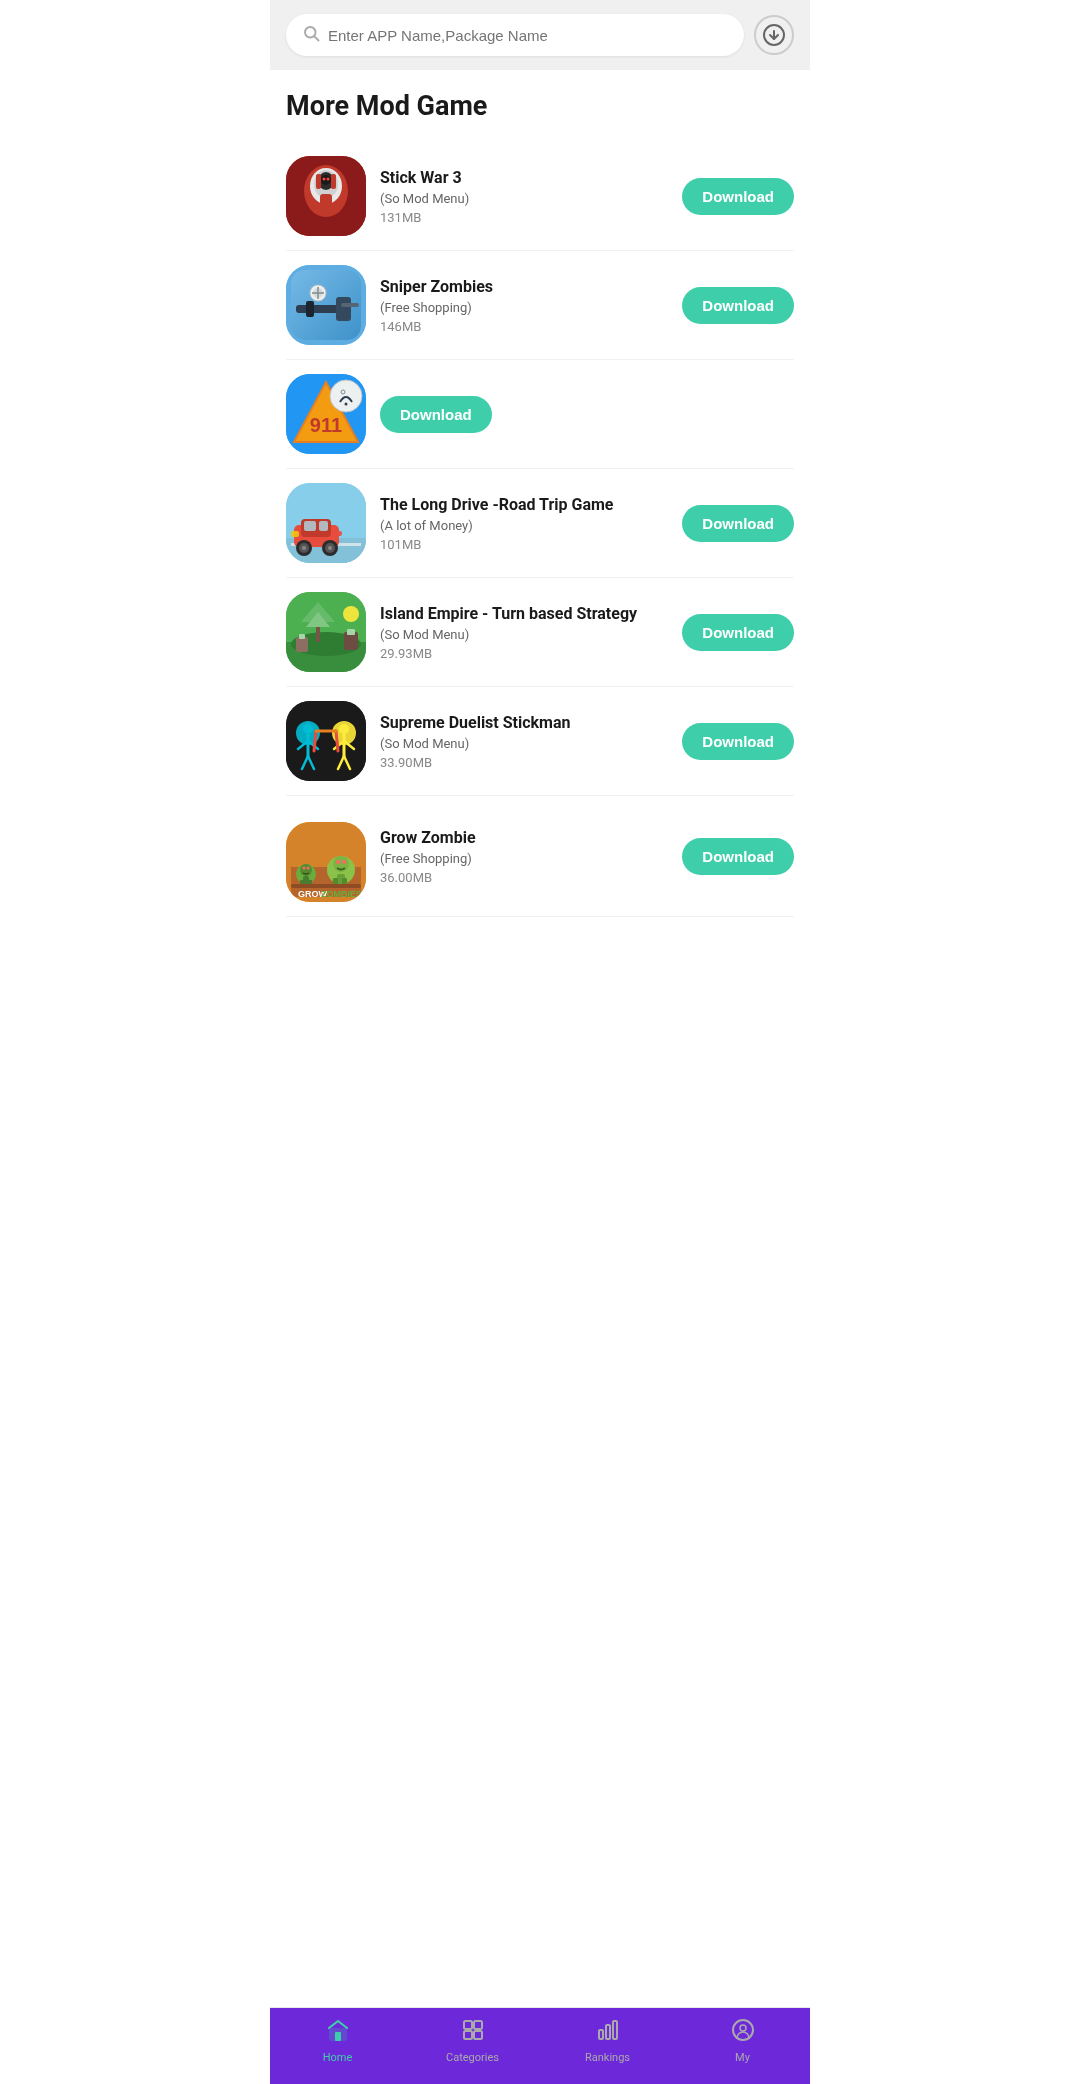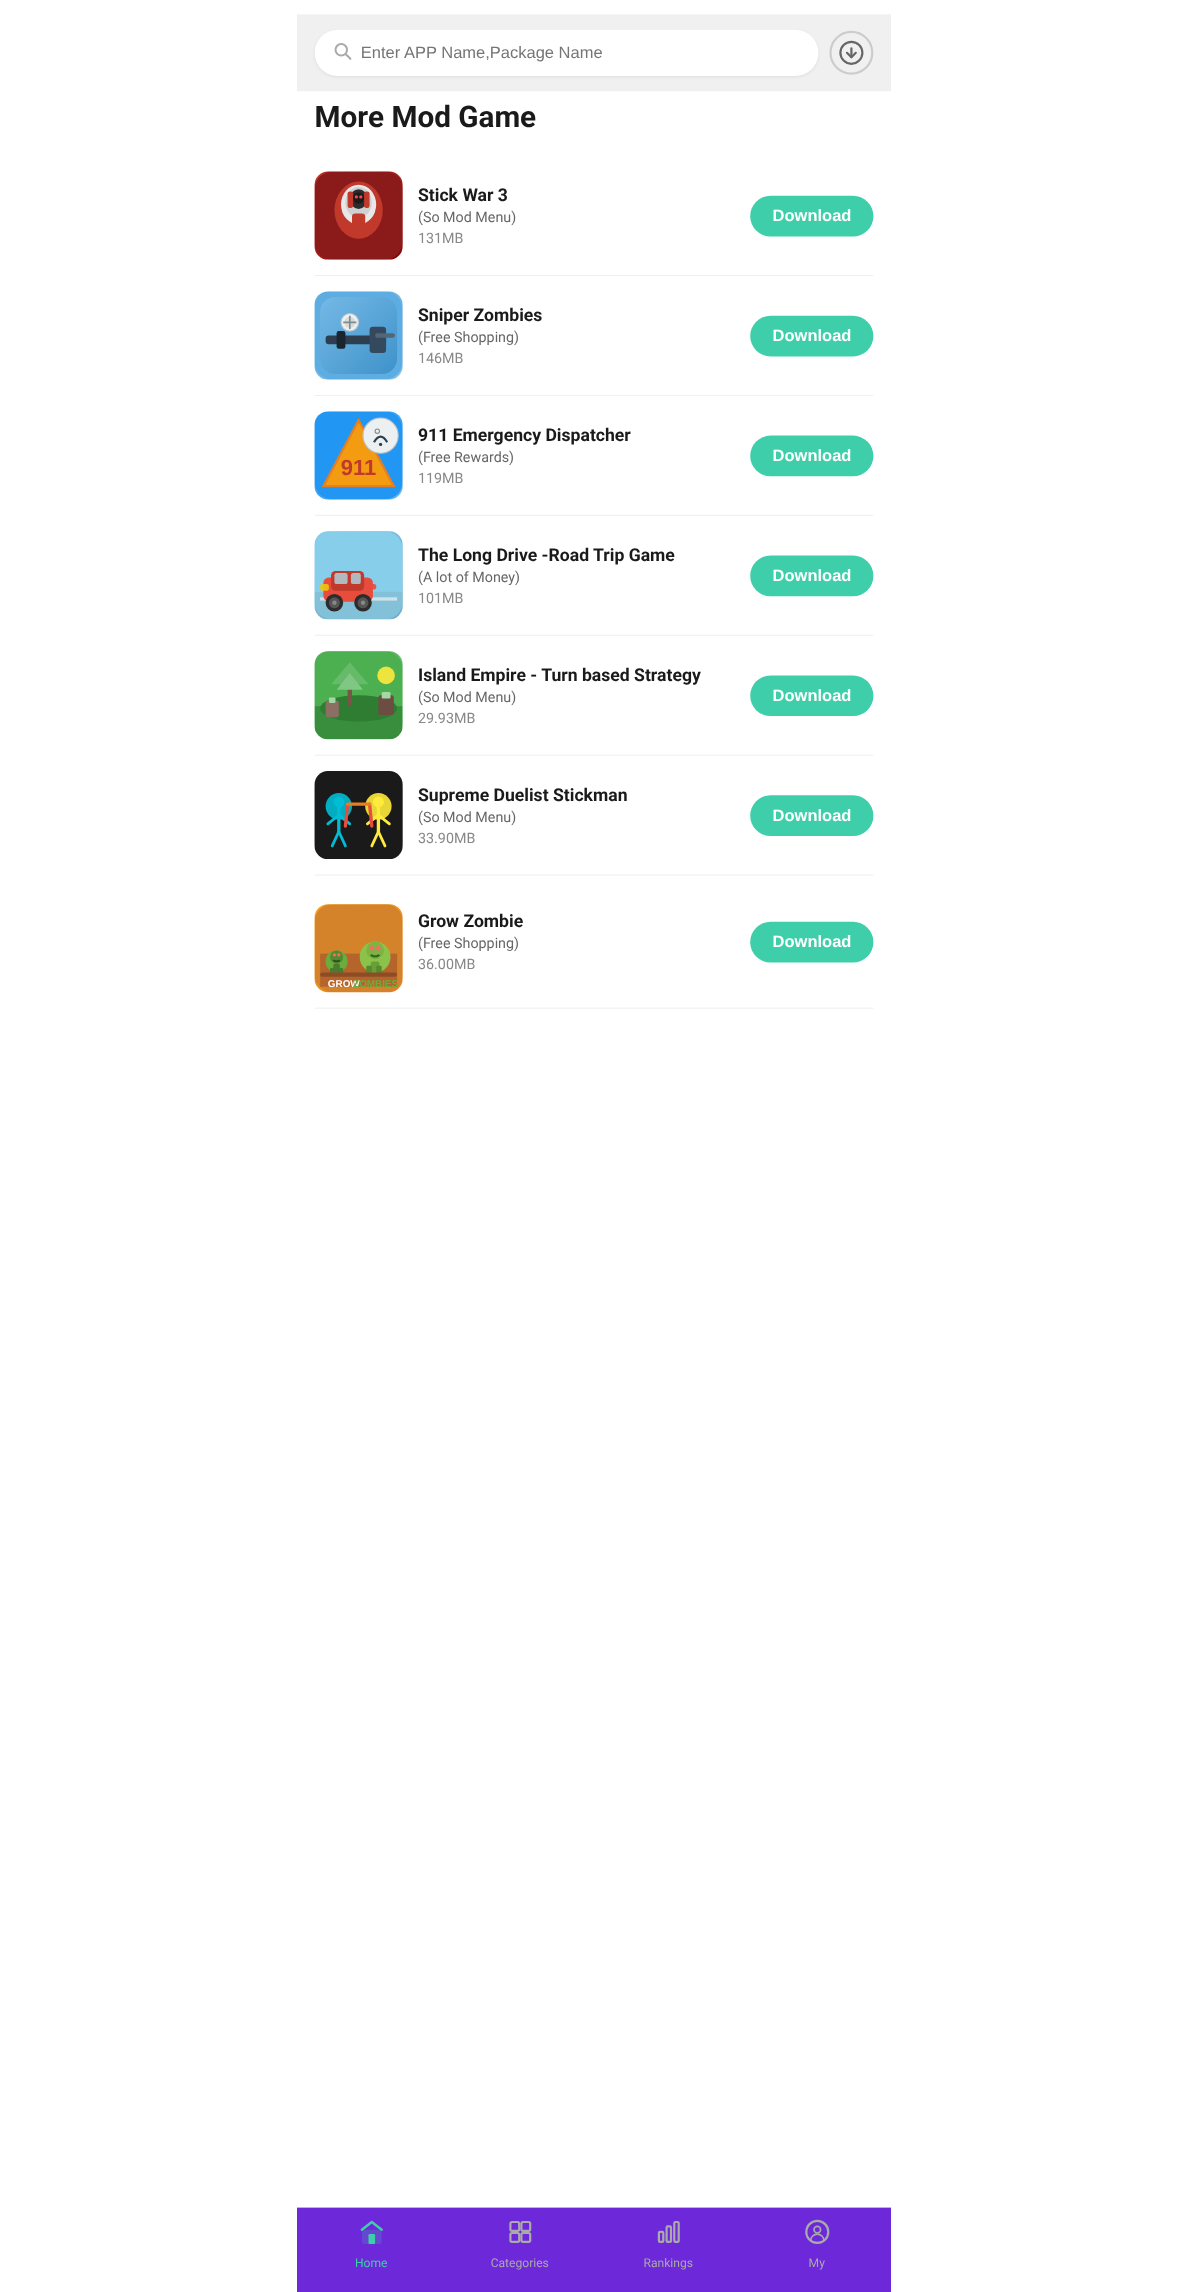--- a/index.html
+++ b/index.html
@@ -15,21 +15,21 @@
     }
 
     
     .header {
       background: #f0f0f0;
       padding: 14px 16px;
       display: flex;
       align-items: center;
       gap: 10px;
       position: sticky;
-      top: 13px;
+      top: 0;
       z-index: 10;
     }
     .search-bar {
       flex: 1;
       display: flex;
       align-items: center;
       background: #fff;
       border-radius: 30px;
       padding: 10px 16px;
       gap: 8px;
@@ -82,21 +82,21 @@
     .game-item {
       display: flex;
       align-items: center;
       padding: 14px 0;
       border-bottom: 1px solid #f0f0f0;
       gap: 14px;
     }
     .game-icon {
       width: 80px;
       height: 80px;
-      border-radius: 12px;
+      border-radius: 24px;
       flex-shrink: 0;
       overflow: hidden;
       display: flex;
       align-items: center;
       justify-content: center;
       font-size: 28px;
     }
     .game-info {
       flex: 1;
       min-width: 0;
@@ -288,25 +288,20 @@
       <svg viewBox="0 0 80 80" xmlns="http://www.w3.org/2000/svg" width="80" height="80">
     <rect width="80" height="80" rx="16" fill="#2196f3"></rect>
     <polygon points="40,8 72,68 8,68" fill="#f39c12" stroke="#e67e22" stroke-width="2"></polygon>
     <text x="40" y="58" text-anchor="middle" font-size="20" font-weight="bold" fill="#c0392b" font-family="Arial">911</text>
     <circle cx="60" cy="22" r="16" fill="#ecf0f1" stroke="#bdc3c7" stroke-width="1"></circle>
     <circle cx="60" cy="22" r="12" fill="#ecf0f1"></circle>
     <path d="M54 28 Q60 18 66 28" stroke="#2c3e50" stroke-width="2" fill="none"></path>
     <circle cx="60" cy="30" r="1.5" fill="#2c3e50"></circle>
     <circle cx="57" cy="18" r="2" fill="#ecf0f1" stroke="#7f8c8d" stroke-width="1"></circle>
   </svg>
-    </div>
-    <div class="game-info">
-      <div class="game-name">911 Emergency Dispatcher</div>
-      <div class="game-mod"> (Free Rewards)</div>
-      <div class="game-size">119MB</div>
     </div>
     <button class="download-btn">Download</button>
   </div>
       <div class="game-item">
     <div class="game-icon icon-long-drive">
       <svg viewBox="0 0 80 80" xmlns="http://www.w3.org/2000/svg" width="80" height="80">
     <rect width="80" height="80" rx="16" fill="#87ceeb"></rect>
     <rect x="0" y="55" width="80" height="25" rx="0" fill="#7fb3c8" opacity="0.5"></rect>
     <rect x="5" y="60" width="70" height="3" fill="#f0f0f0" opacity="0.7"></rect>
     <rect x="8" y="42" width="45" height="22" rx="5" fill="#e74c3c"></rect>

